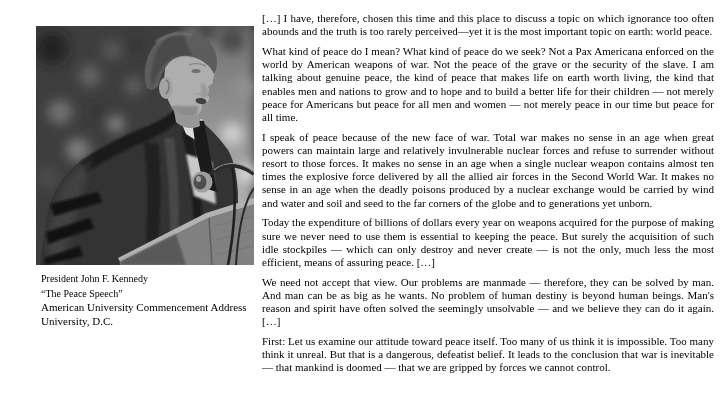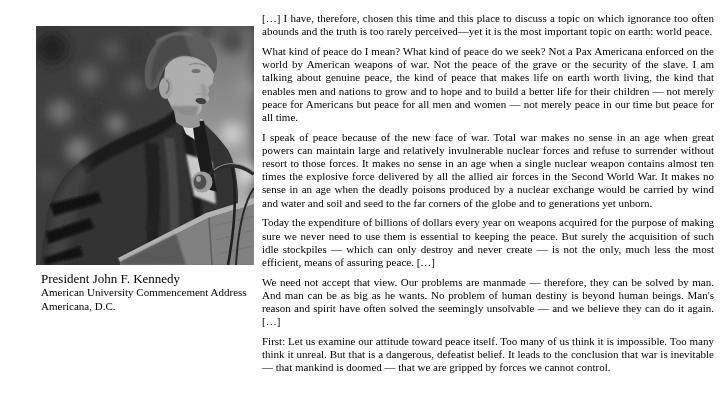--- a/index.html
+++ b/index.html
@@ -12,21 +12,21 @@
     overflow: hidden;
   }
   .page { position: absolute; inset: 0; }
 
   figure.photo-block {
     position: absolute; left: 36px; top: 26px; width: 218px; margin: 0;
   }
   svg.photo { display: block; width: 218px; height: 239px; }
 
   .caption { padding-left: 5px; margin-top: 6px; }
-  .caption .big   { font-size: 13px; line-height: 15px;   white-space: nowrap; }
+  .caption .big   { font-size: 10px; line-height: 15px;   white-space: nowrap; }
   .caption .small { font-size: 11px; line-height: 13.5px; white-space: nowrap; }
 
   main.speech {
     position: absolute; left: 262px; top: 12px; width: 452px;
     font-size: 11px; line-height: 13.2px;
     text-align: justify;
     hyphens: none; -webkit-hyphens: none;
   }
   main.speech p { margin: 0 0 6.5px 0; }
 </style>
@@ -134,22 +134,23 @@
         <circle cx="166" cy="156" r="10.5" fill="#9d9d9d"></circle>
         <ellipse cx="164" cy="156" rx="6.5" ry="7.5" fill="#4b4b4b"></ellipse>
         <ellipse cx="162.5" cy="153" rx="2.5" ry="3" fill="#c4c4c4" opacity="0.7"></ellipse>
       </g>
 
       <rect width="218" height="239" filter="url(#noise)" opacity="0.16"></rect>
     </svg>
 
     <figcaption class="caption">
       <div class="big">President John F. Kennedy</div>
+      <div class="big">“The Peace Speech”</div>
       <div class="small">American University Commencement Address</div>
-      <div class="small">Americana, D.C.</div>
+      <div class="small">University, D.C.</div>
     </figcaption>
   </figure>
 
   <main class="speech">
     <p>[…] I have, therefore, chosen this time and this place to discuss a topic on which ignorance too often abounds and the truth is too rarely perceived—yet it is the most important topic on earth: world peace.</p>
     <p>What kind of peace do I mean? What kind of peace do we seek? Not a Pax Americana enforced on the world by American weapons of war. Not the peace of the grave or the security of the slave. I am talking about genuine peace, the kind of peace that makes life on earth worth living, the kind that enables men and nations to grow and to hope and to build a better life for their children — not merely peace for Americans but peace for all men and women — not merely peace in our time but peace for all time.</p>
     <p>I speak of peace because of the new face of war. Total war makes no sense in an age when great powers can maintain large and relatively invulnerable nuclear forces and refuse to surrender without resort to those forces. It makes no sense in an age when a single nuclear weapon contains almost ten times the explosive force delivered by all the allied air forces in the Second World War. It makes no sense in an age when the deadly poisons produced by a nuclear exchange would be carried by wind and water and soil and seed to the far corners of the globe and to generations yet unborn.</p>
     <p>Today the expenditure of billions of dollars every year on weapons acquired for the purpose of making sure we never need to use them is essential to keeping the peace. But surely the acquisition of such idle stockpiles — which can only destroy and never create — is not the only, much less the most efficient, means of assuring peace. […]</p>
     <p>We need not accept that view. Our problems are manmade — therefore, they can be solved by man. And man can be as big as he wants. No problem of human destiny is beyond human beings. Man's reason and spirit have often solved the seemingly unsolvable — and we believe they can do it again. […]</p>
     <p>First: Let us examine our attitude toward peace itself. Too many of us think it is impossible. Too many think it unreal. But that is a dangerous, defeatist belief. It leads to the conclusion that war is inevitable — that mankind is doomed — that we are gripped by forces we cannot control.</p>

